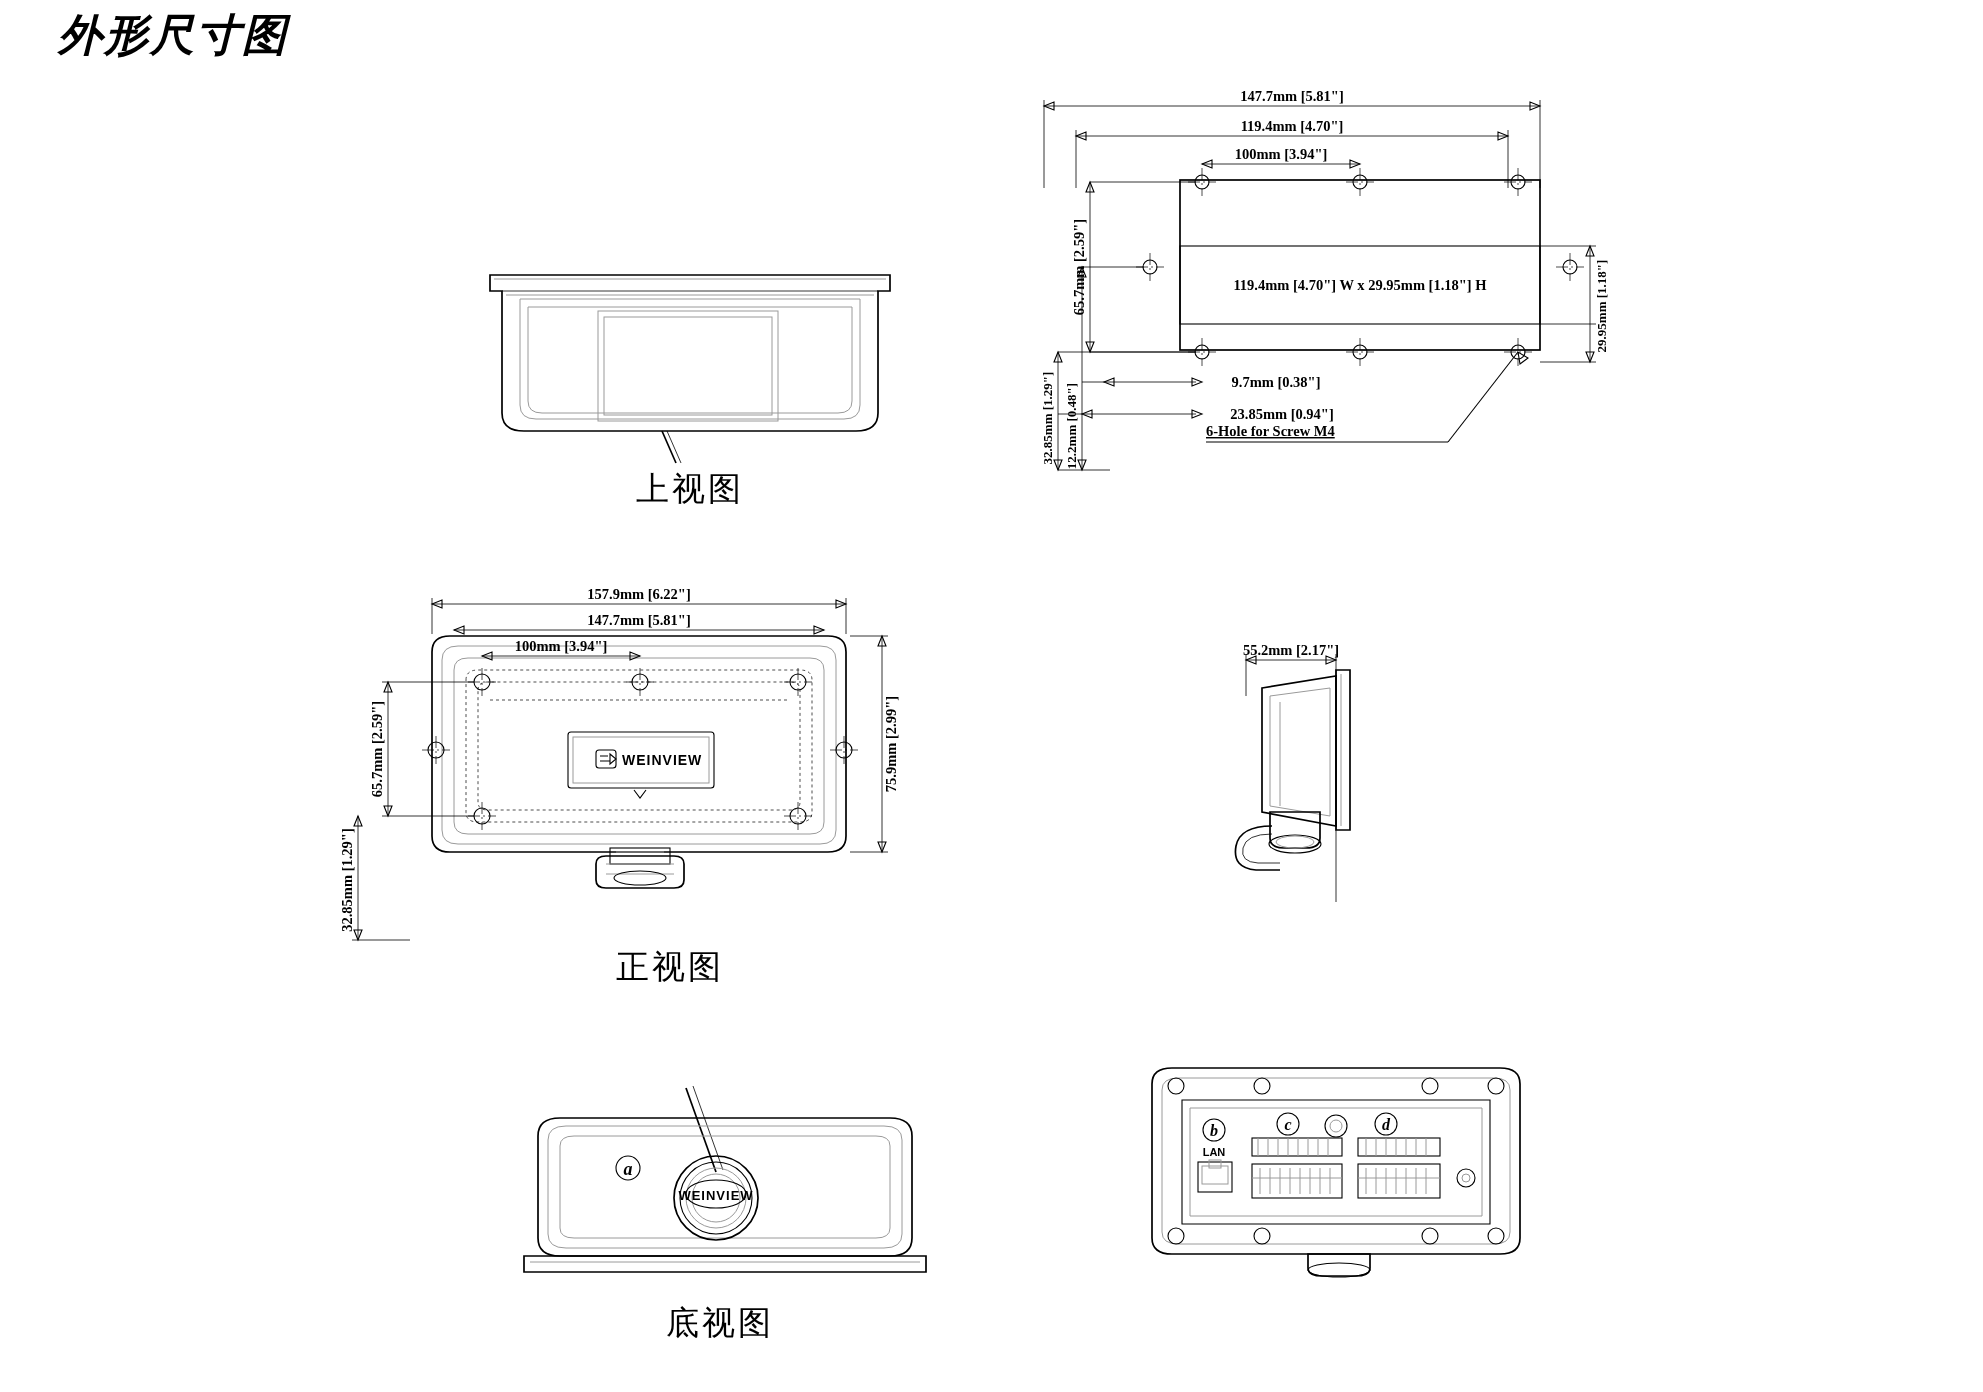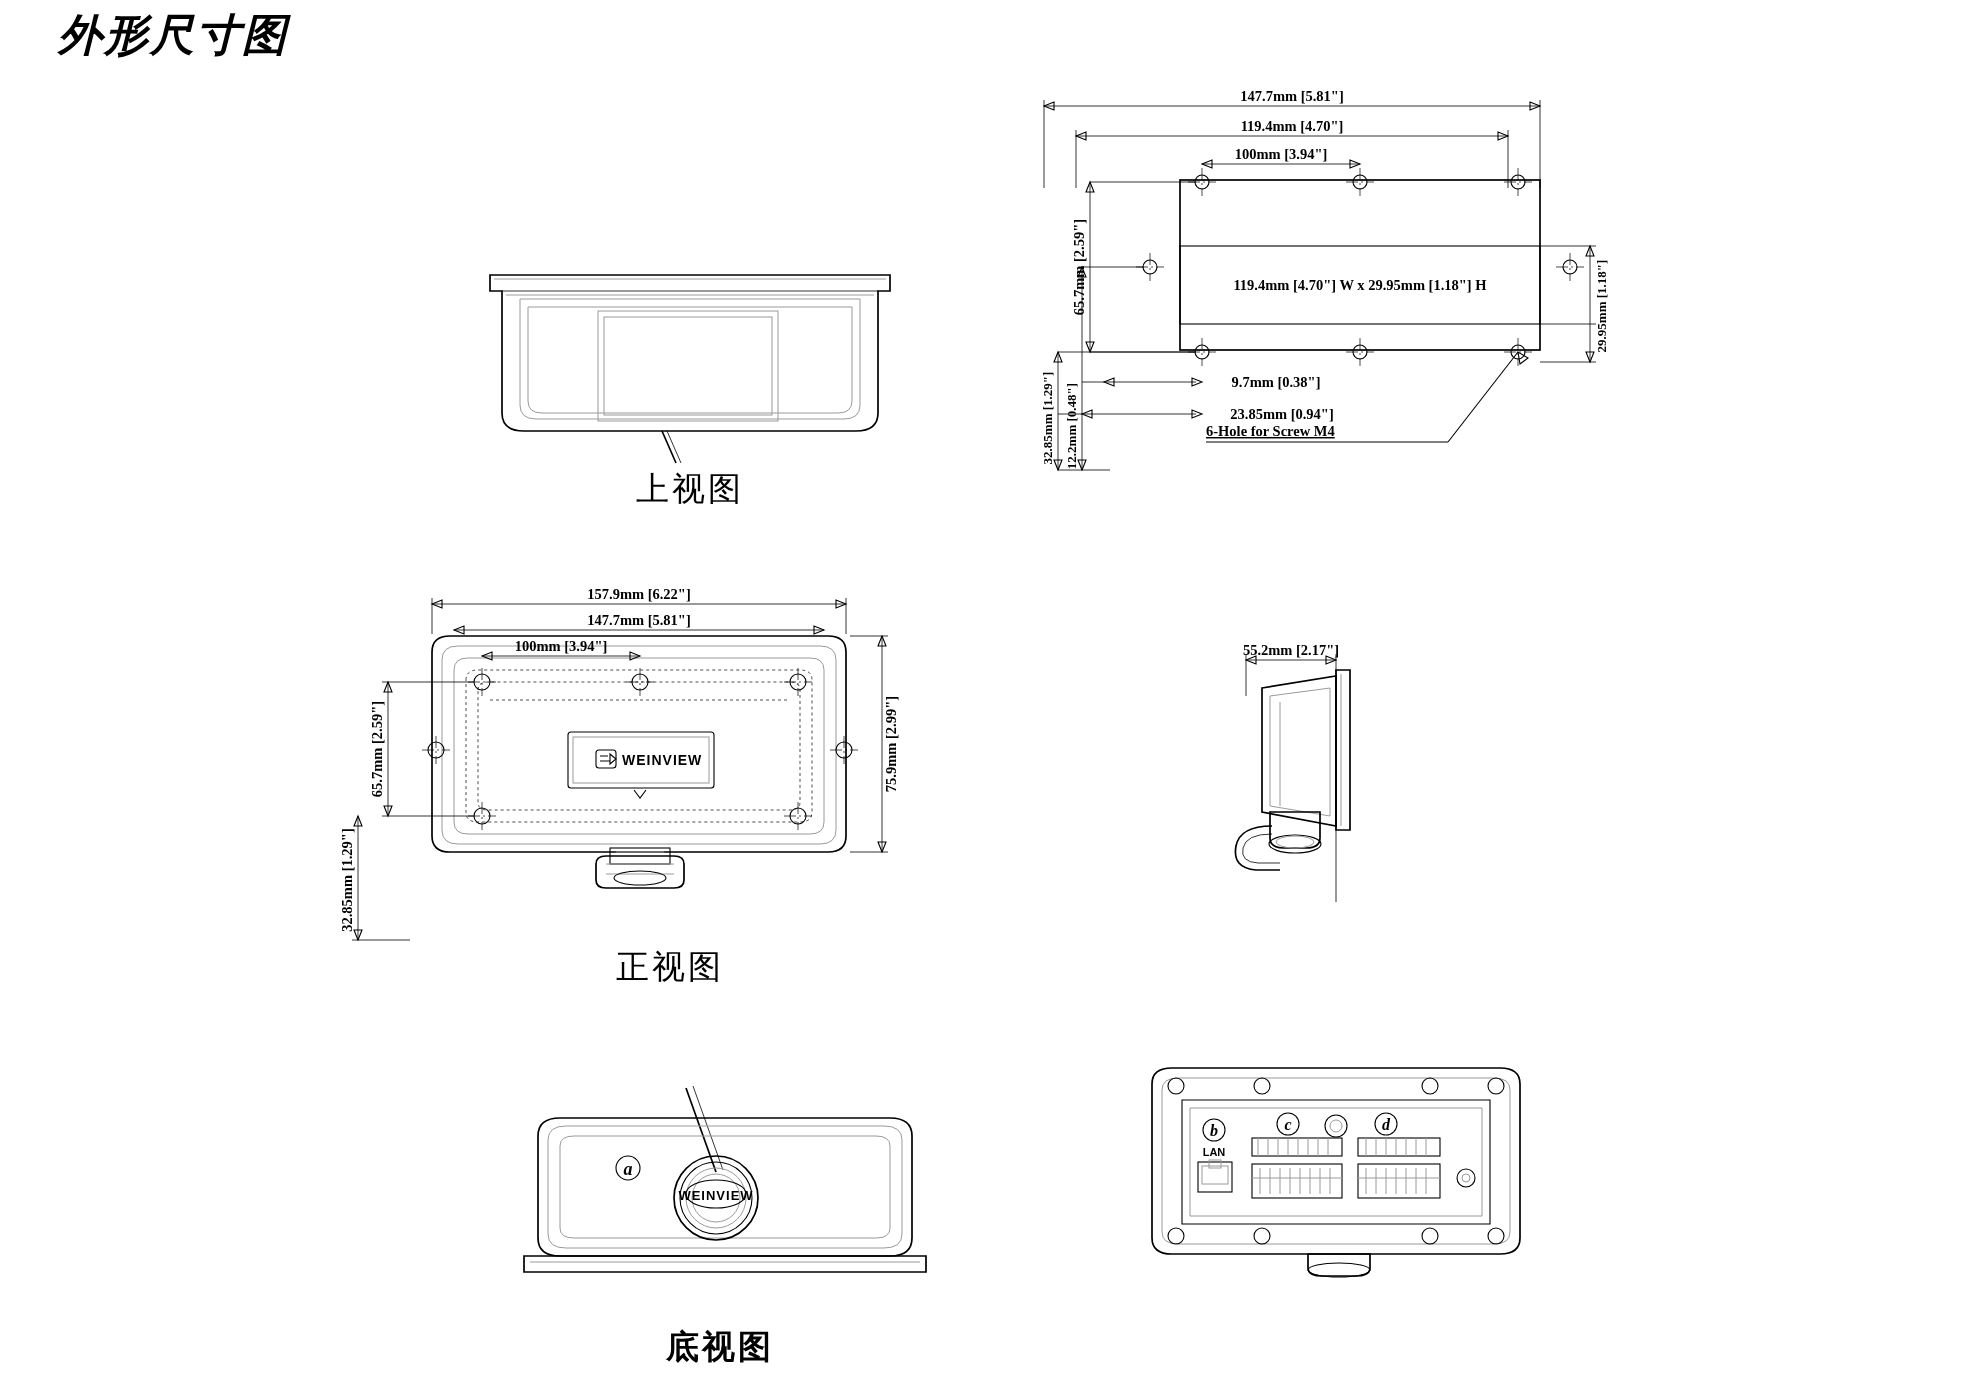--- a/index.html
+++ b/index.html
@@ -264,21 +264,21 @@
       <circle class="ln" cx="108" cy="88" r="12" fill="#fff"></circle>
       <text x="108" y="95" text-anchor="middle" style="font-family:'Liberation Serif',serif;font-size:18px;font-style:italic;font-weight:700;">a</text>
 
       <circle class="lnw" cx="196" cy="118" r="42" fill="#fff"></circle>
       <circle class="ln" cx="196" cy="118" r="36" fill="none"></circle>
       <circle class="grey" cx="196" cy="118" r="30"></circle>
       <circle class="grey" cx="196" cy="118" r="24"></circle>
       <ellipse class="ln" cx="196" cy="114" rx="30" ry="14" fill="#fff"></ellipse>
       <text x="196" y="120" text-anchor="middle" style="font-family:'Liberation Sans',sans-serif;font-size:13px;font-weight:700;letter-spacing:1px;">WEINVIEW</text>
     </svg>
-    <div class="caption" style="left:50px;top:245px;font-weight:bold;">底视图</div>
+    <div class="caption" style="left:50px;top:221px;">底视图</div>
   </div>
 
   <div class="view" style="left:1140px;top:1060px;">
     <svg width="400" height="230" viewBox="0 0 400 230">
 
       <path class="lnw" d="M12 24 Q12 8 32 8 L360 8 Q380 8 380 24 L380 178 Q380 194 360 194 L32 194 Q12 194 12 178 Z"></path>
       <path class="grey" d="M22 30 Q22 18 38 18 L354 18 Q370 18 370 30 L370 172 Q370 184 354 184 L38 184 Q22 184 22 172 Z"></path>
       <path class="ln" d="M42 40 L350 40 L350 164 L42 164 Z"></path>
       <path class="grey" d="M50 48 L342 48 L342 156 L50 156 Z"></path>
 

